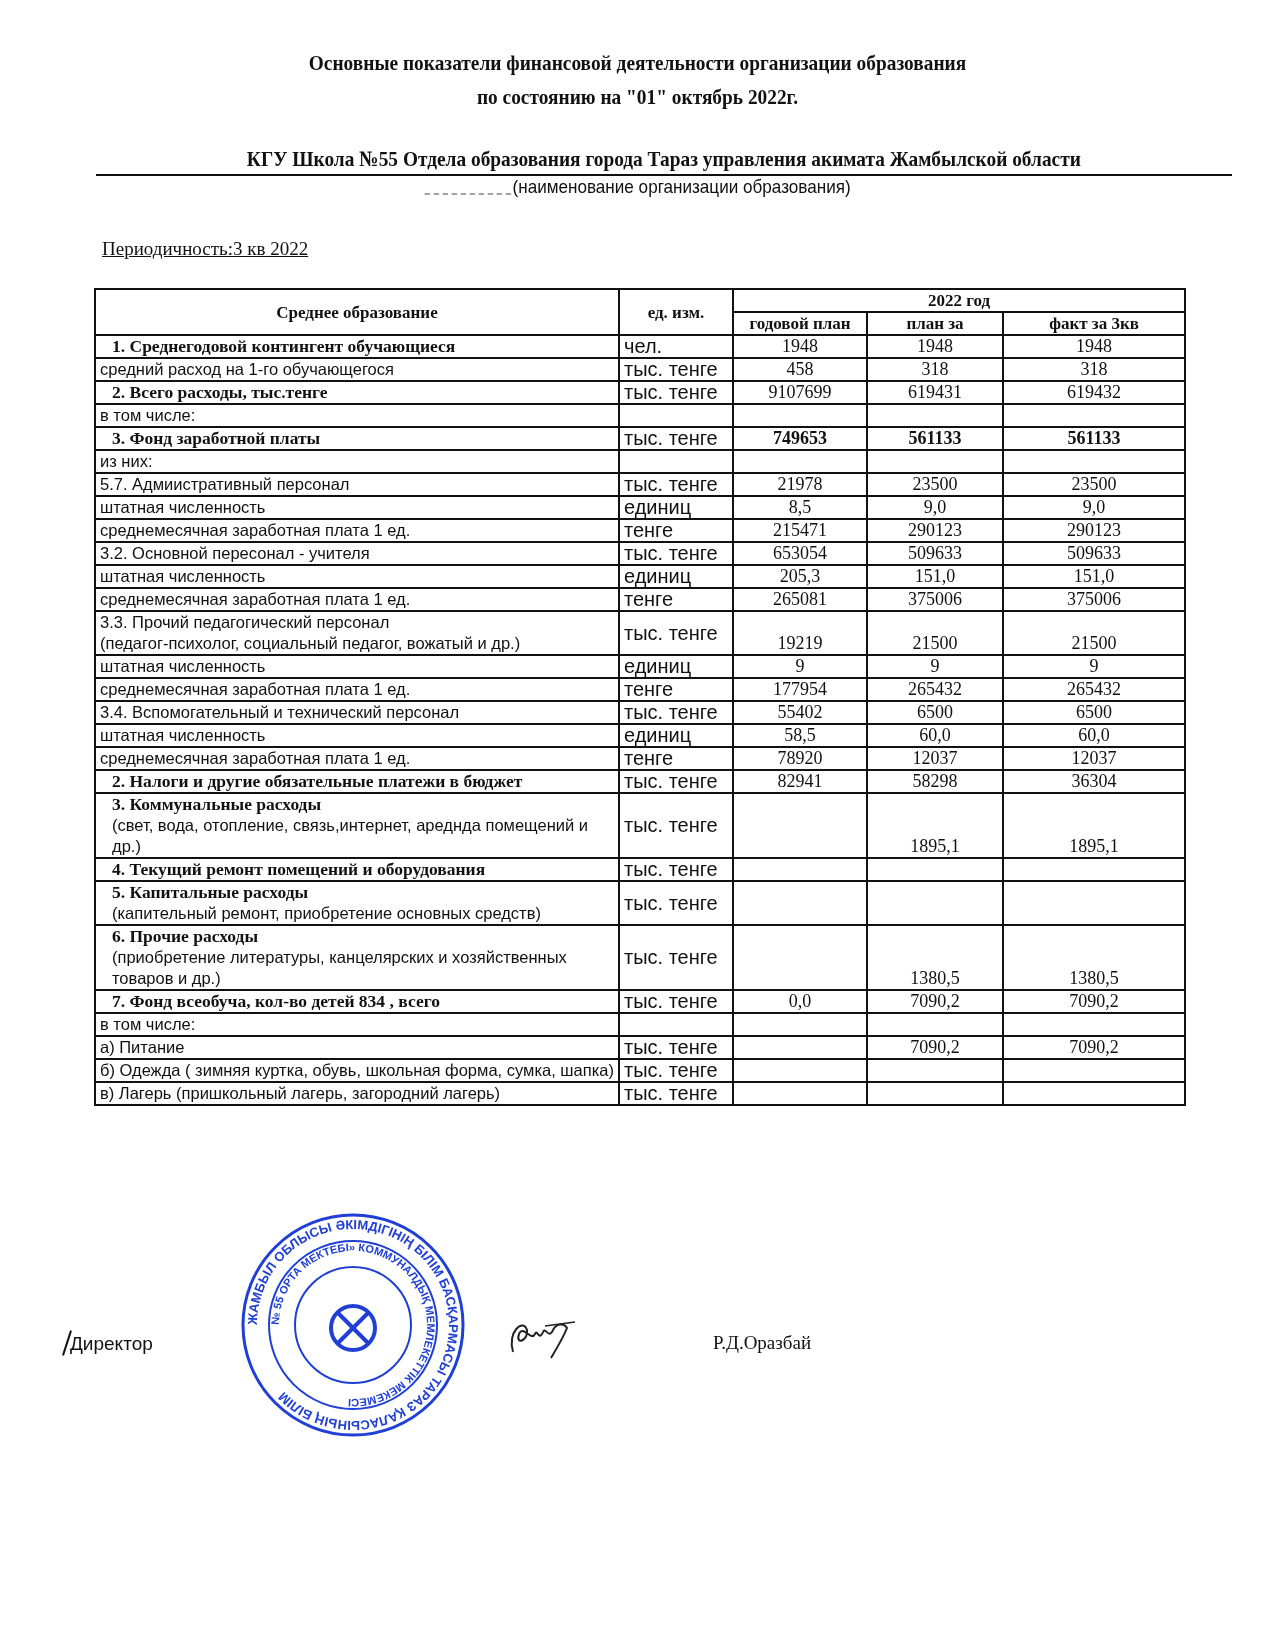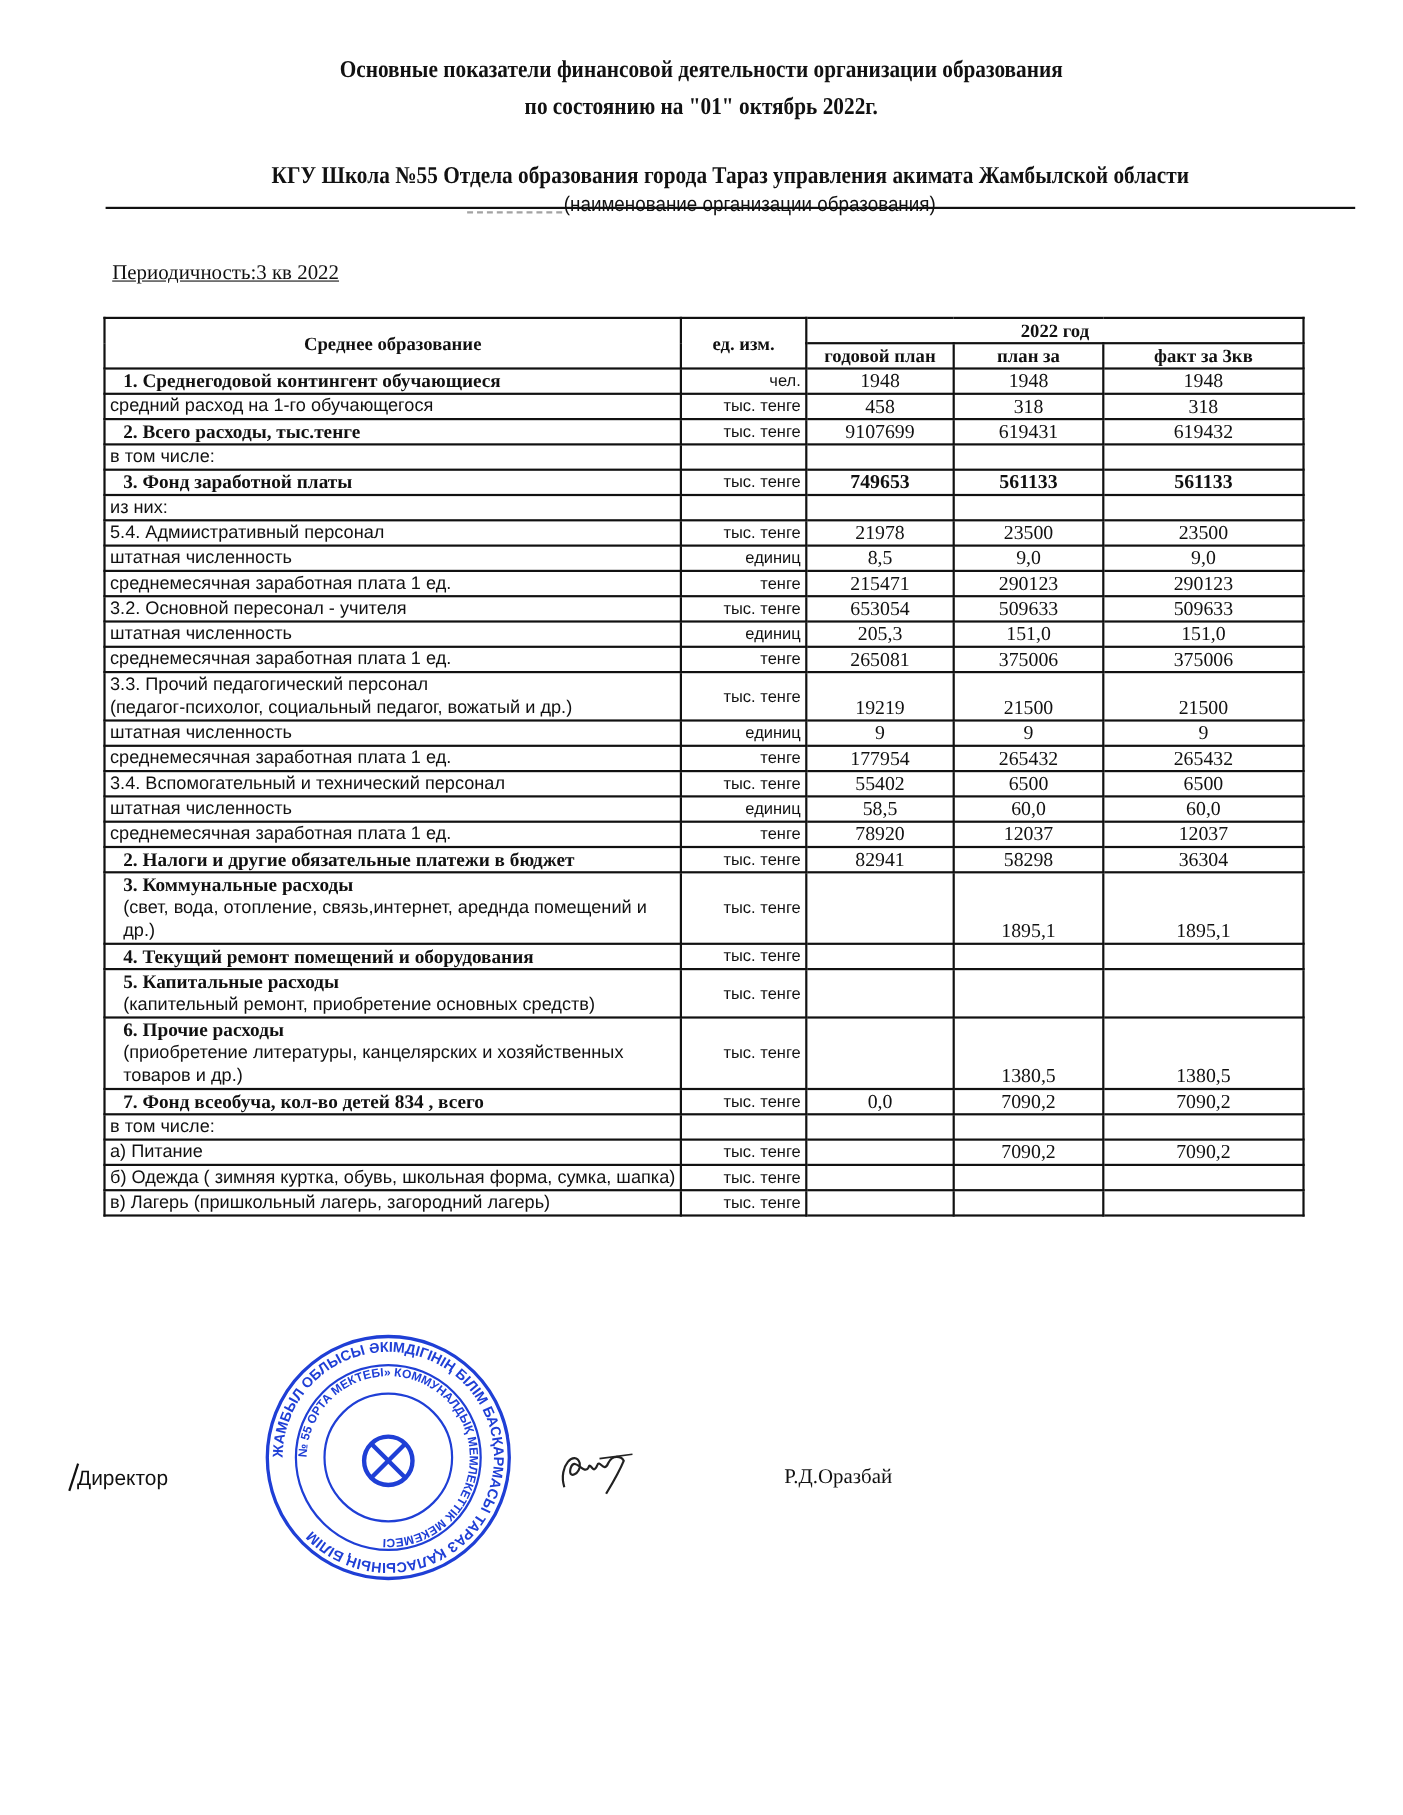--- a/index.html
+++ b/index.html
@@ -1,30 +1,30 @@
 <!DOCTYPE html>
 <html><head>
 <meta charset="utf-8">
 <style>
   html, body { margin: 0; padding: 0; background: #ffffff; }
   body { width: 1275px; height: 1650px; position: relative; overflow: hidden; color: #111; }
   .title { position: absolute; left: 0; width: 1275px; text-align: center; font-family: "Liberation Serif", serif; font-weight: bold; font-size: 22px; transform: scaleX(0.88); transform-origin: center; }
   #title1 { top: 50px; }
   #title2 { top: 84px; }
-  #org { position: absolute; top: 146px; left: 96px; width: 1136px; text-align: center; font-family: "Liberation Serif", serif; font-weight: bold; font-size: 22px; border-bottom: 2px solid #111; padding-bottom: 16px; }
+  #org { position: absolute; top: 146px; left: 96px; width: 1136px; text-align: center; font-family: "Liberation Serif", serif; font-weight: bold; font-size: 22px; border-bottom: 2px solid #111; padding-bottom: 2px; }
   #org span { display: inline-block; transform: scaleX(0.88); }
   #org-caption { position: absolute; top: 176px; left: 0; width: 1275px; text-align: center; font-family: "Liberation Sans", sans-serif; font-size: 19px; transform: scaleX(0.9); }
   .scribble { display: inline-block; width: 96px; height: 12px; border-bottom: 2px dashed #666; margin-right: 2px; vertical-align: middle; opacity: 0.6; }
   #period { position: absolute; top: 238px; left: 102px; font-family: "Liberation Serif", serif; font-size: 19px; text-decoration: underline; }
   table { position: absolute; top: 288px; left: 94px; width: 968px; border-collapse: collapse; table-layout: fixed; }
   td, th { border: 2px solid #111; padding: 0 4px; line-height: 21px; font-size: 17px; vertical-align: middle; }
   th { font-family: "Liberation Serif", serif; font-weight: bold; font-size: 17px; }
   td.label { font-family: "Liberation Sans", sans-serif; font-size: 16.5px; }
   td.label.bold { font-family: "Liberation Serif", serif; font-weight: bold; font-size: 17.5px; padding-left: 16px; }
-  td.unit { font-family: "Liberation Sans", sans-serif; text-align: right; font-size: 15px; }
+  td.unit { font-family: "Liberation Sans", sans-serif; text-align: left; font-size: 20px; }
   td.num { font-family: "Liberation Serif", serif; text-align: center; font-size: 18px; vertical-align: bottom; }
   td.num.bold { font-weight: bold; }
   .sub { display: block; font-weight: normal; font-family: "Liberation Sans", sans-serif; font-size: 16.5px; }
   #footer { position: absolute; top: 1320px; left: 0; width: 1275px; height: 200px; }
   #director { position: absolute; left: 66px; top: 10px; font-family: "Liberation Sans", sans-serif; font-size: 19px; }
   #director::before { content: ""; display: inline-block; width: 2px; height: 26px; background: #111; transform: rotate(18deg); margin-right: 2px; vertical-align: -6px; }
   #signature { position: absolute; left: 505px; top: -8px; width: 80px; height: 50px; }
   #signer { position: absolute; left: 713px; top: 12px; font-family: "Liberation Serif", serif; font-size: 19px; }
   #stamp { position: absolute; left: 238px; top: -110px; width: 230px; height: 230px; }
 </style>
@@ -96,21 +96,21 @@
         <td class="num bold">561133</td>
       </tr>
       <tr>
         <td class="label"><span>из них:</span></td>
         <td class="unit"></td>
         <td class="num"></td>
         <td class="num"></td>
         <td class="num"></td>
       </tr>
       <tr>
-        <td class="label"><span>5.4. Адмиистративный персонал</span></td>
+        <td class="label"><span>5.7. Адмиистративный персонал</span></td>
         <td class="unit">тыс. тенге</td>
         <td class="num">21978</td>
         <td class="num">23500</td>
         <td class="num">23500</td>
       </tr>
       <tr>
         <td class="label"><span>штатная численность</span></td>
         <td class="unit">единиц</td>
         <td class="num">8,5</td>
         <td class="num">9,0</td>

